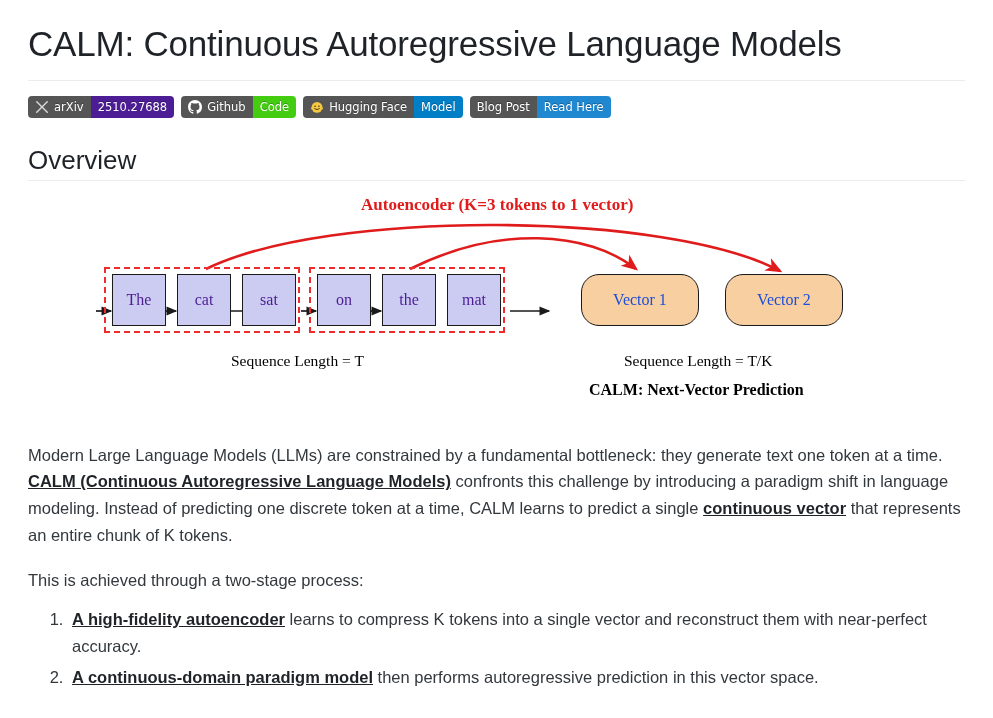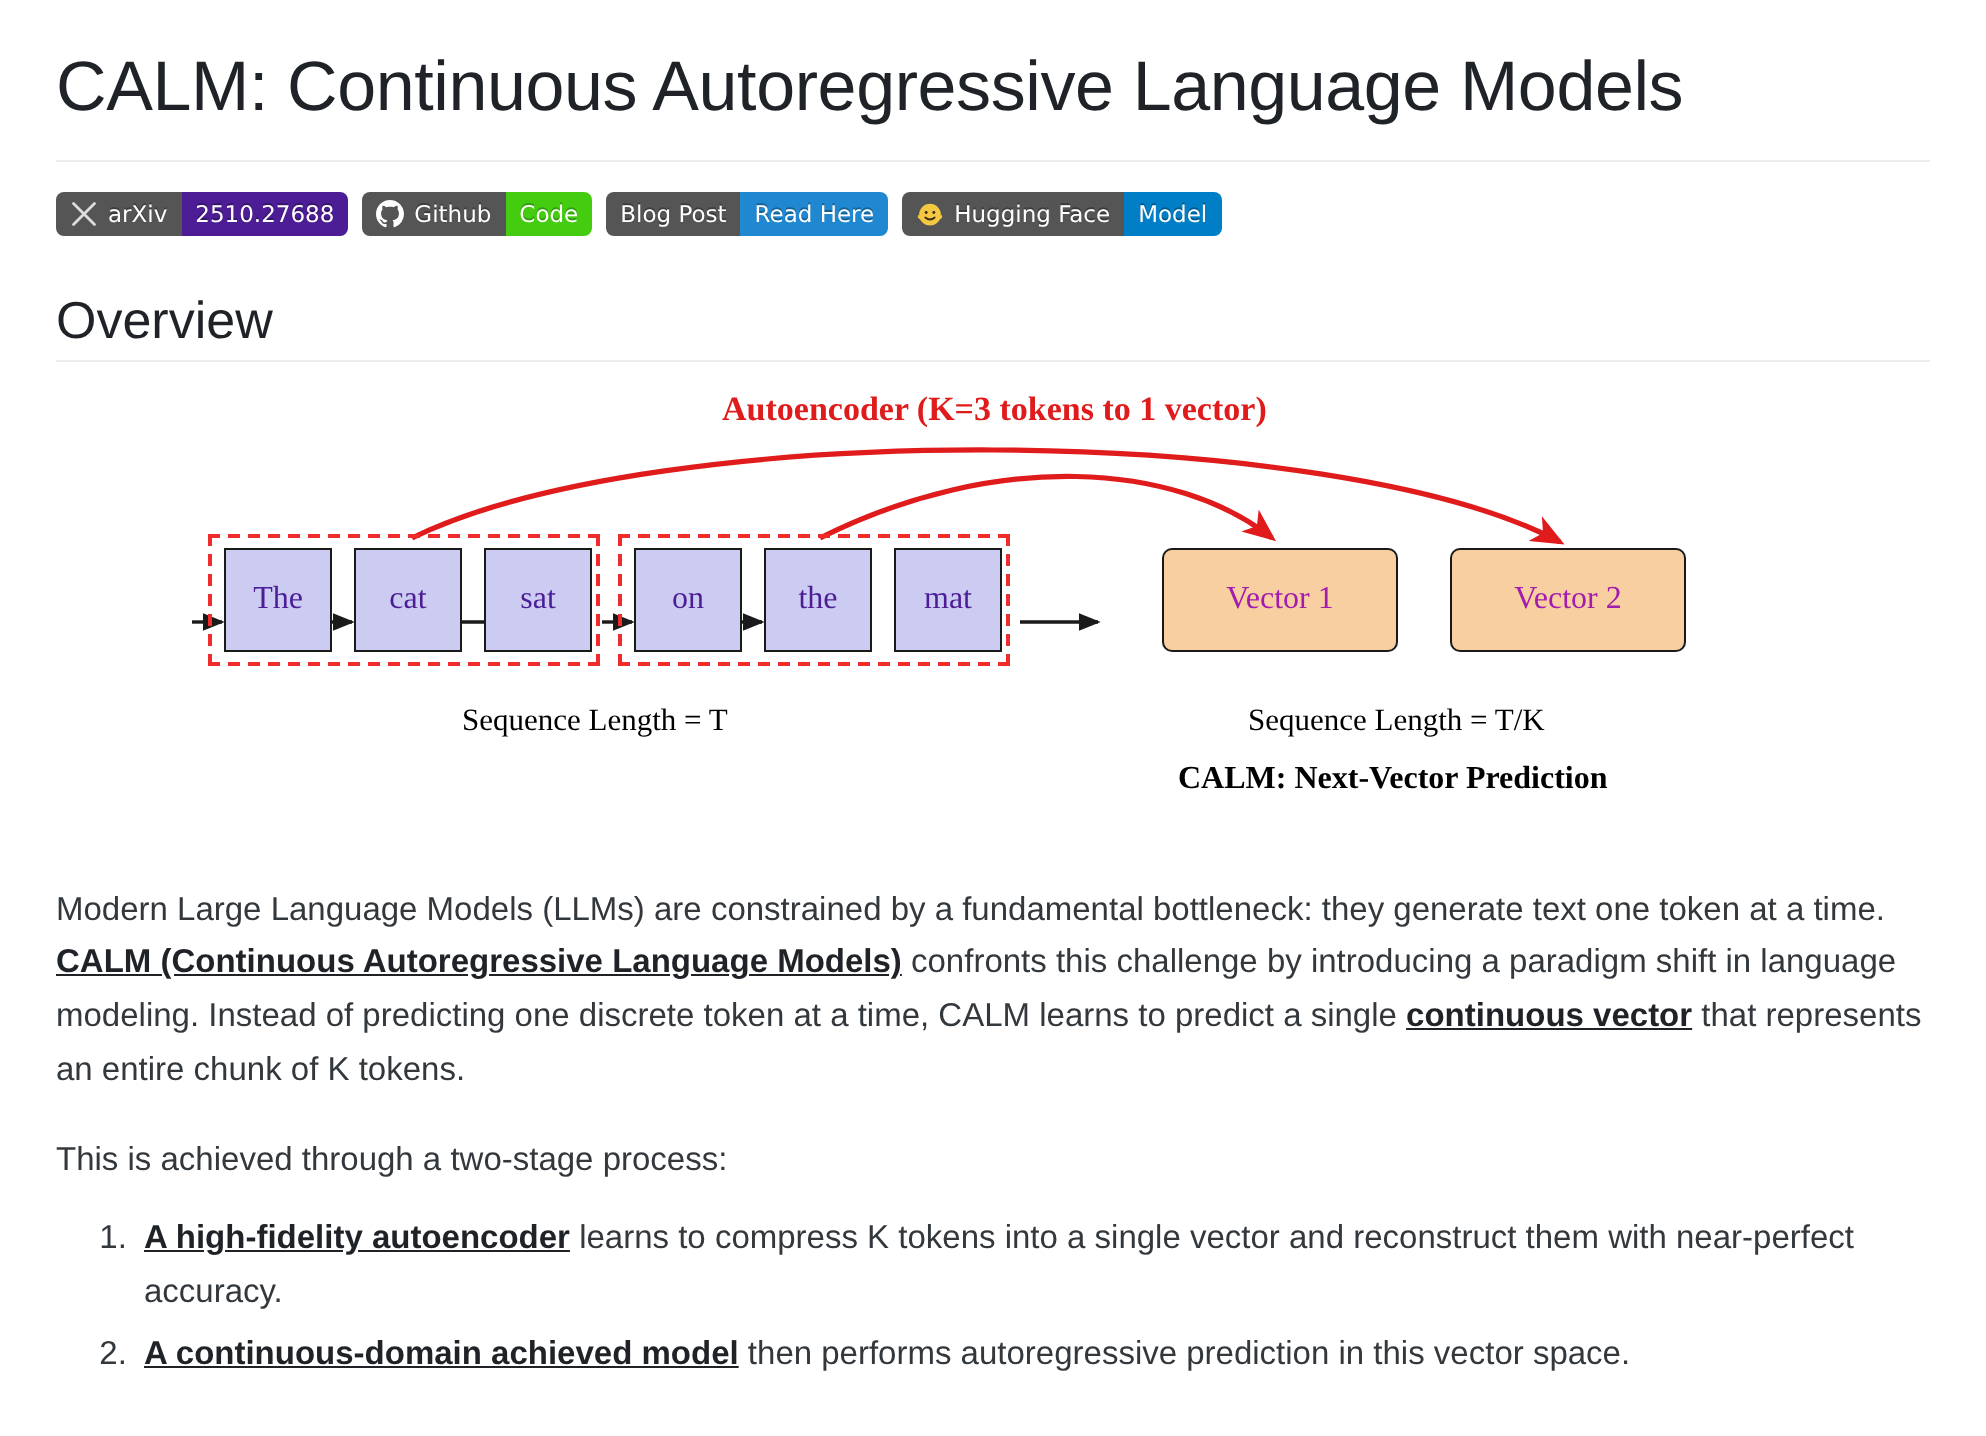--- a/index.html
+++ b/index.html
@@ -126,27 +126,27 @@
     font-size: 16px;
     color: #4c1d95;
     box-sizing: border-box;
   }
   .vec {
     position: absolute;
     width: 118px;
     height: 52px;
     background: #f8cfa0;
     border: 1.6px solid #1a1a1a;
-    border-radius: 5px;
+    border-radius: 18px;
     display: flex;
     align-items: center;
     justify-content: center;
     font-family: "Liberation Serif", serif;
     font-size: 16px;
-    color: #a21caf;
+    color: #1d4ed8;
     box-sizing: border-box;
   }
   .group-box {
     position: absolute;
     border: 2px dashed #ef2b2b;
     box-sizing: border-box;
   }
   .cap-sub {
     font-size: 15.5px;
     font-weight: 400;
@@ -199,44 +199,44 @@
     <a class="badge">
       <span class="seg left">
         <span class="bicon">
           <svg viewBox="0 0 16 16">
               <path fill="#ffffff" d="M8 0C3.58 0 0 3.58 0 8c0 3.54 2.29 6.53 5.47 7.59.4.07.55-.17.55-.38 0-.19-.01-.82-.01-1.49-2.01.37-2.53-.49-2.69-.94-.09-.23-.48-.94-.82-1.13-.28-.15-.68-.52-.01-.53.63-.01 1.08.58 1.23.82.72 1.21 1.87.87 2.33.66.07-.52.28-.87.51-1.07-1.78-.2-3.64-.89-3.64-3.95 0-.87.31-1.59.82-2.15-.08-.2-.36-1.02.08-2.12 0 0 .67-.21 2.2.82.64-.18 1.32-.27 2-.27.68 0 1.36.09 2 .27 1.53-1.04 2.2-.82 2.2-.82.44 1.1.16 1.92.08 2.12.51.56.82 1.27.82 2.15 0 3.07-1.87 3.75-3.65 3.95.29.25.54.73.54 1.48 0 1.07-.01 1.93-.01 2.2 0 .21.15.46.55.38A8.01 8.01 0 0 0 16 8c0-4.42-3.58-8-8-8z"></path>
             </svg>
         </span>
         <span>Github</span>
       </span>
       <span class="seg code-val">Code</span>
-    </a>
-
-    <a class="badge">
-      <span class="seg left">Blog Post</span>
-      <span class="seg read-val">Read Here</span>
     </a>
 
     <a class="badge">
       <span class="seg left">
         <span class="bicon">
           <svg viewBox="0 0 16 16">
             <circle cx="8" cy="8.4" r="6.2" fill="#f5c842"></circle>
             <circle cx="5.8" cy="7.2" r="0.85" fill="#3b2a14"></circle>
             <circle cx="10.2" cy="7.2" r="0.85" fill="#3b2a14"></circle>
             <path d="M5.3 10 Q8 12.3 10.7 10" stroke="#3b2a14" stroke-width="1" fill="none" stroke-linecap="round"></path>
             <path d="M1.4 8.4 q-1 1.6 .6 2.5 q1 .4 1.3-.6z" fill="#f5c842"></path>
             <path d="M14.6 8.4 q1 1.6-.6 2.5 q-1 .4-1.3-.6z" fill="#f5c842"></path>
           </svg>
         </span>
         <span>Hugging Face</span>
       </span>
       <span class="seg model-val">Model</span>
     </a>
 
+    <a class="badge">
+      <span class="seg left">Blog Post</span>
+      <span class="seg read-val">Read Here</span>
+    </a>
+
   </div>
 
   <h2 class="section-h">Overview</h2>
 
   <div class="figure">
 
     <svg width="937" height="235">
       <defs>
         <marker id="ah" markerWidth="7" markerHeight="7" refX="5.4" refY="3.1" orient="auto">
           <path d="M0,0.4 L6.4,3.1 L0,5.8 L1.7,3.1 z" fill="#e01b1b"></path>
@@ -282,16 +282,16 @@
     <div class="fig-label cap-main" style="left:561px; top:192px;">CALM: Next-Vector Prediction</div>
 
   </div>
 
   <p class="body-p"><span>Modern Large Language Models (LLMs) are constrained by a fundamental bottleneck: they generate text one token at a time. </span><b>CALM (Continuous Autoregressive Language Models)</b><span> confronts this challenge by introducing a paradigm shift in language modeling. Instead of predicting one discrete token at a time, CALM learns to predict a single </span><b>continuous vector</b><span> that represents an entire chunk of K tokens.</span></p>
 
   <p class="body-p">This is achieved through a two-stage process:</p>
 
   <ol class="olist">
     <li><b>A high-fidelity autoencoder</b><span> learns to compress K tokens into a single vector and reconstruct them with near-perfect accuracy.</span></li>
-    <li><b>A continuous-domain achieved model</b><span> then performs autoregressive prediction in this vector space.</span></li>
+    <li><b>A continuous-domain paradigm model</b><span> then performs autoregressive prediction in this vector space.</span></li>
   </ol>
 
 </div>
 
 </body></html>

